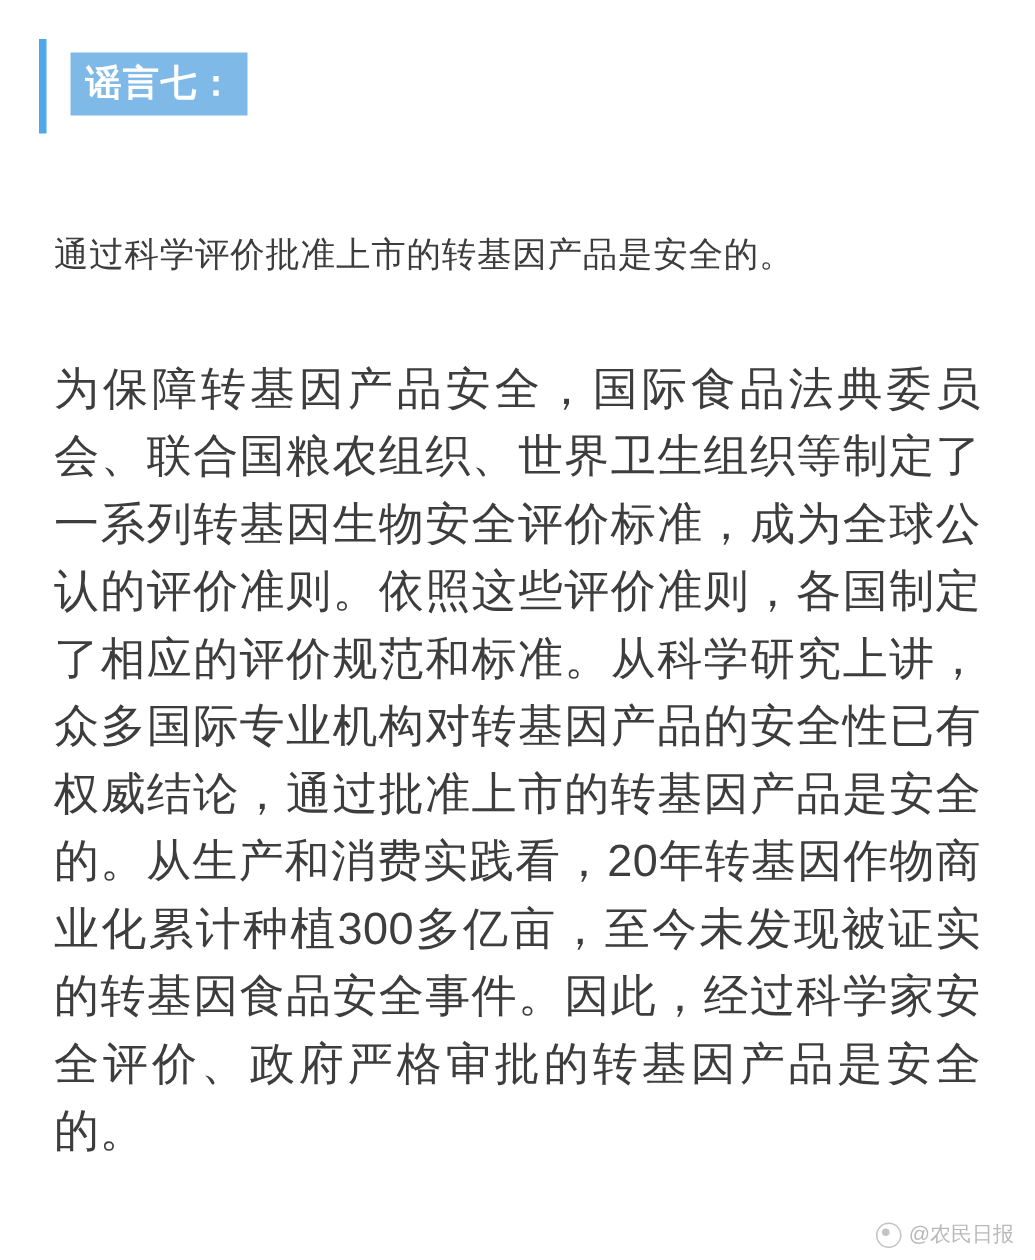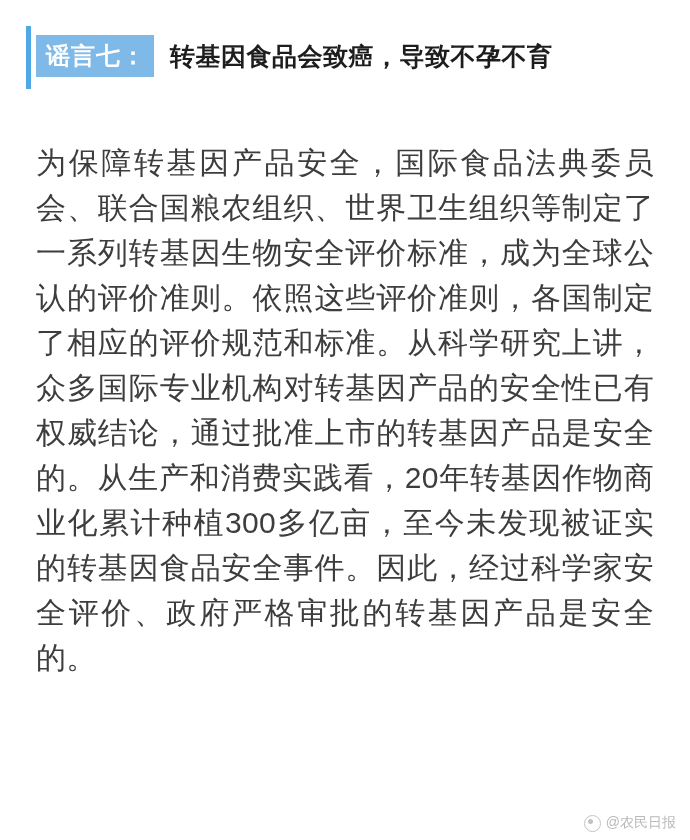--- a/index.html
+++ b/index.html
@@ -42,20 +42,21 @@
   }
   .tag {
     background: #7fb9e8;
     color: #ffffff;
     font-size: 24px;
     font-weight: bold;
     letter-spacing: 1px;
     padding: 9px 8px 9px 10px;
     line-height: 1;
     white-space: nowrap;
+    margin-left: 11px;
   }
   .headline {
     color: #1d1d1d;
     font-size: 25px;
     font-weight: bold;
     letter-spacing: 0.5px;
     margin-left: 16px;
     white-space: nowrap;
   }
   .lead {
@@ -106,23 +107,23 @@
 </style>
 </head>
 <body>
 
 <div class="page">
 
   <div class="left-rule"></div>
 
   <div class="header">
     <div class="tag">谣言七：</div>
-    <div class="headline">转基因食品会致癌，导致不孕不育</div>
   </div>
 
+  <div class="lead">通过科学评价批准上市的转基因产品是安全的。</div>
 
   <div class="body-text">为保障转基因产品安全，国际食品法典委员会、联合国粮农组织、世界卫生组织等制定了一系列转基因生物安全评价标准，成为全球公认的评价准则。依照这些评价准则，各国制定了相应的评价规范和标准。从科学研究上讲，众多国际专业机构对转基因产品的安全性已有权威结论，通过批准上市的转基因产品是安全的。从生产和消费实践看，20年转基因作物商业化累计种植300多亿亩，至今未发现被证实的转基因食品安全事件。因此，经过科学家安全评价、政府严格审批的转基因产品是安全的。</div>
 
   <div class="watermark">
     <span class="weibo-eye"></span>
     <span>@农民日报</span>
   </div>
 
 </div>
 

